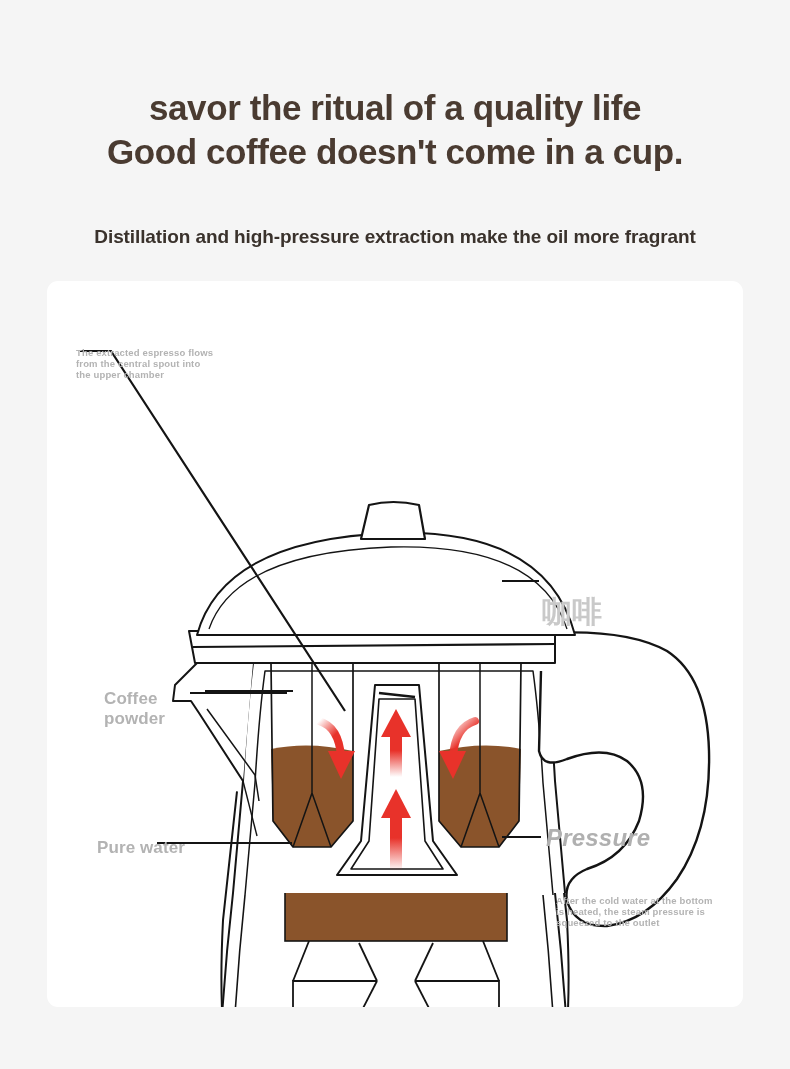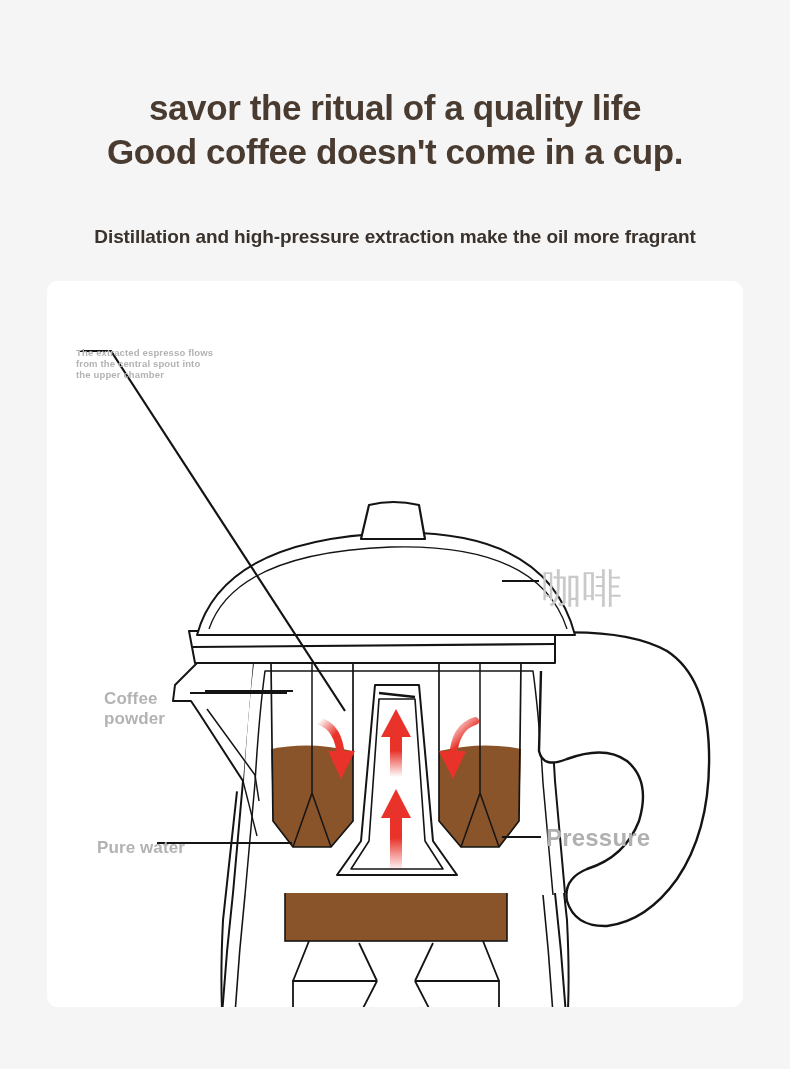--- a/index.html
+++ b/index.html
@@ -64,28 +64,28 @@
   .anno {
     position: absolute;
     color: #b3b3b3;
     font-weight: bold;
     line-height: 1.18;
     white-space: pre-line;
   }
   .anno-small { font-size: 9.5px; letter-spacing: 0.15px; }
   .anno-med   { font-size: 17px; letter-spacing: 0.1px; }
   .anno-big   { font-size: 24px; color: #b0b0b0; letter-spacing: 0.2px; }
-  .anno-cn    { font-size: 40px; color: #c9c9c9; font-weight: normal; }
+  .anno-cn    { font-size: 30px; color: #c9c9c9; font-weight: bold; margin-top: 29px; }
 
   #a-espresso { left: 76px; top: 340px; width: 190px; margin-top: 7px; }
   #a-coffee-cn { left: 542px; top: 565px; }
   #a-powder   { left: 104px; top: 689px; width: 90px; }
   #a-steam    { left: 533px; top: 701px; width: 245px; }
   #a-water    { left: 86px; top: 838px; width: 110px; text-align: center; }
-  #a-pressure { left: 546px; top: 824px; }
+  #a-pressure { left: 546px; top: 824px; font-style: italic; }
   #a-outlet   { left: 556px; top: 895px; width: 225px; }
 </style>
 </head>
 <body>
 
 <div class="page">
 
   <div class="headline">
     <span class="hl-line">savor the ritual of a quality life</span>
     <span class="hl-line">Good coffee doesn't come in a cup.</span>
@@ -282,14 +282,17 @@
   <div class="anno anno-cn" id="a-coffee-cn">咖啡</div>
 
   <div class="anno anno-med" id="a-powder">Coffee
 powder</div>
 
 
   <div class="anno anno-med" id="a-water">Pure water</div>
 
   <div class="anno anno-big" id="a-pressure">Pressure</div>
 
+  <div class="anno anno-small" id="a-outlet">After the cold water at the bottom
+is heated, the steam pressure is
+squeezed to the outlet</div>
 
 </div>
 
 </body></html>

